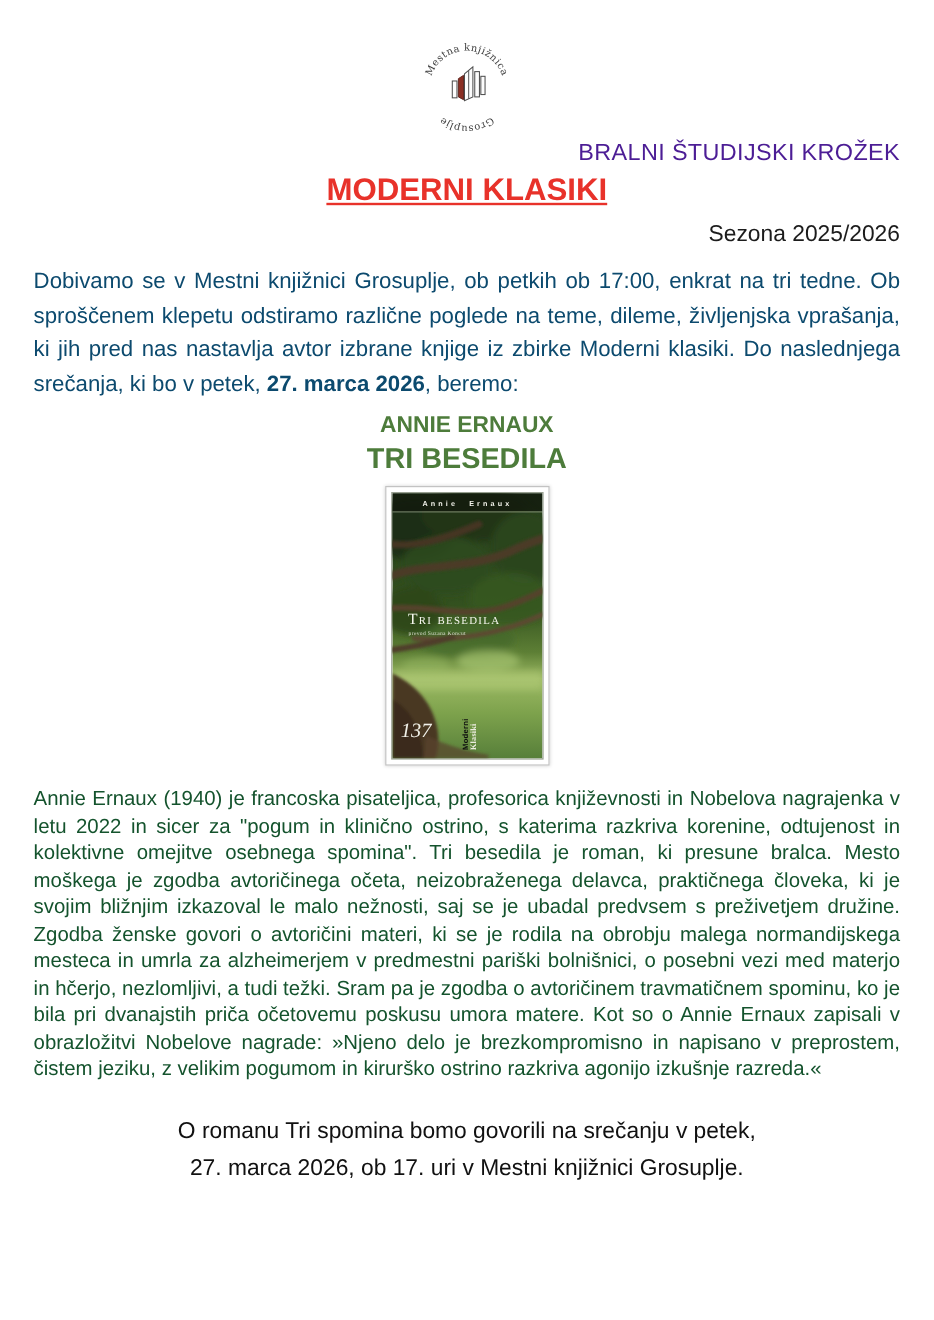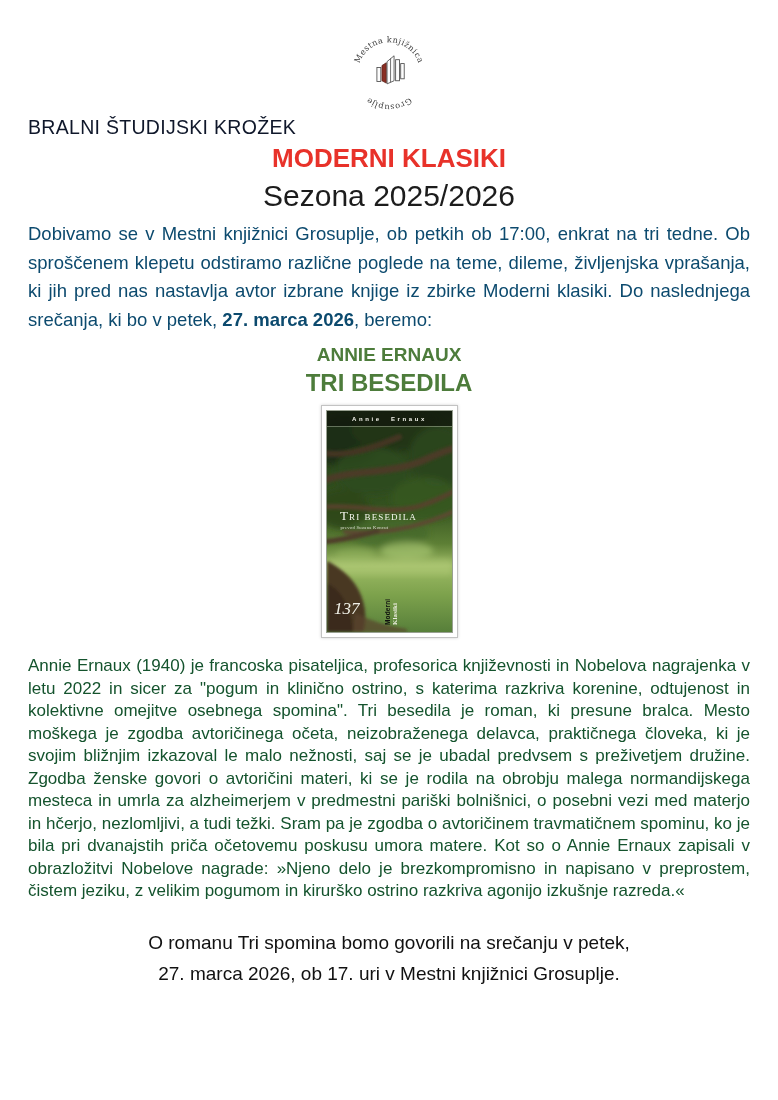--- a/index.html
+++ b/index.html
@@ -2,23 +2,23 @@
 <html lang="sl"><head>
 <meta charset="utf-8">
 <style>
   html,body{margin:0;padding:0;}
   body{
     width:778px;height:1100px;overflow:hidden;background:#ffffff;color:#141414;
     font-family:"Liberation Sans",sans-serif;
   }
   .page{padding:32px 28px 0;box-sizing:border-box;width:778px;height:1100px;}
   .logo-wrap{display:flex;justify-content:center;align-items:flex-start;height:78px;}
-  .h-club{font-size:19.5px;line-height:25px;margin:5px 0 0;font-weight:400;letter-spacing:.3px;color:#0f172a;text-align:left;}
-  .h-series{font-size:26px;line-height:31px;margin:3px 0 0;font-weight:700;color:#e8322a;text-align:center;}
-  .h-season{font-size:30px;line-height:28px;margin:8px 0 0;font-weight:400;text-align:center;color:#1c1c1c;}
+  .h-club{font-size:19.5px;line-height:25px;margin:5px 0 0;font-weight:400;letter-spacing:.3px;color:#4c1d95;text-align:right;}
+  .h-series{font-size:26px;line-height:31px;margin:3px 0 0;font-weight:700;color:#e8322a;text-align:center;text-decoration:underline;}
+  .h-season{font-size:19px;line-height:28px;margin:8px 0 0;font-weight:400;text-align:right;color:#1c1c1c;}
   .intro{font-size:18.5px;line-height:28.5px;text-align:justify;margin:10px 0 0;color:#0c4a6e;}
   .b-author{font-size:19px;line-height:23px;font-weight:700;color:#4d7c3b;margin-top:9px;text-align:center;}
   .b-title{font-size:24px;line-height:29px;font-weight:700;color:#4d7c3b;margin-top:2px;text-align:center;}
   .cover-row{display:flex;justify-content:center;margin-top:8px;}
   .cover-frame{background:#fff;border:1px solid #c3c3c3;padding:4px;box-shadow:0 0 3px rgba(0,0,0,.18);}
   .cover-inner{display:block;border:1px solid #98a091;}
   .desc{font-size:17px;line-height:22.5px;text-align:justify;margin:17px 0 0;color:#14532d;}
   .closing{margin:24px 0 0;font-size:19px;line-height:31px;text-align:center;color:#111;}
   .closing b{font-weight:400;}
   .footer{font-size:12.8px;line-height:22px;text-align:justify;margin:24px 0 0;color:#1b1b1b;}

